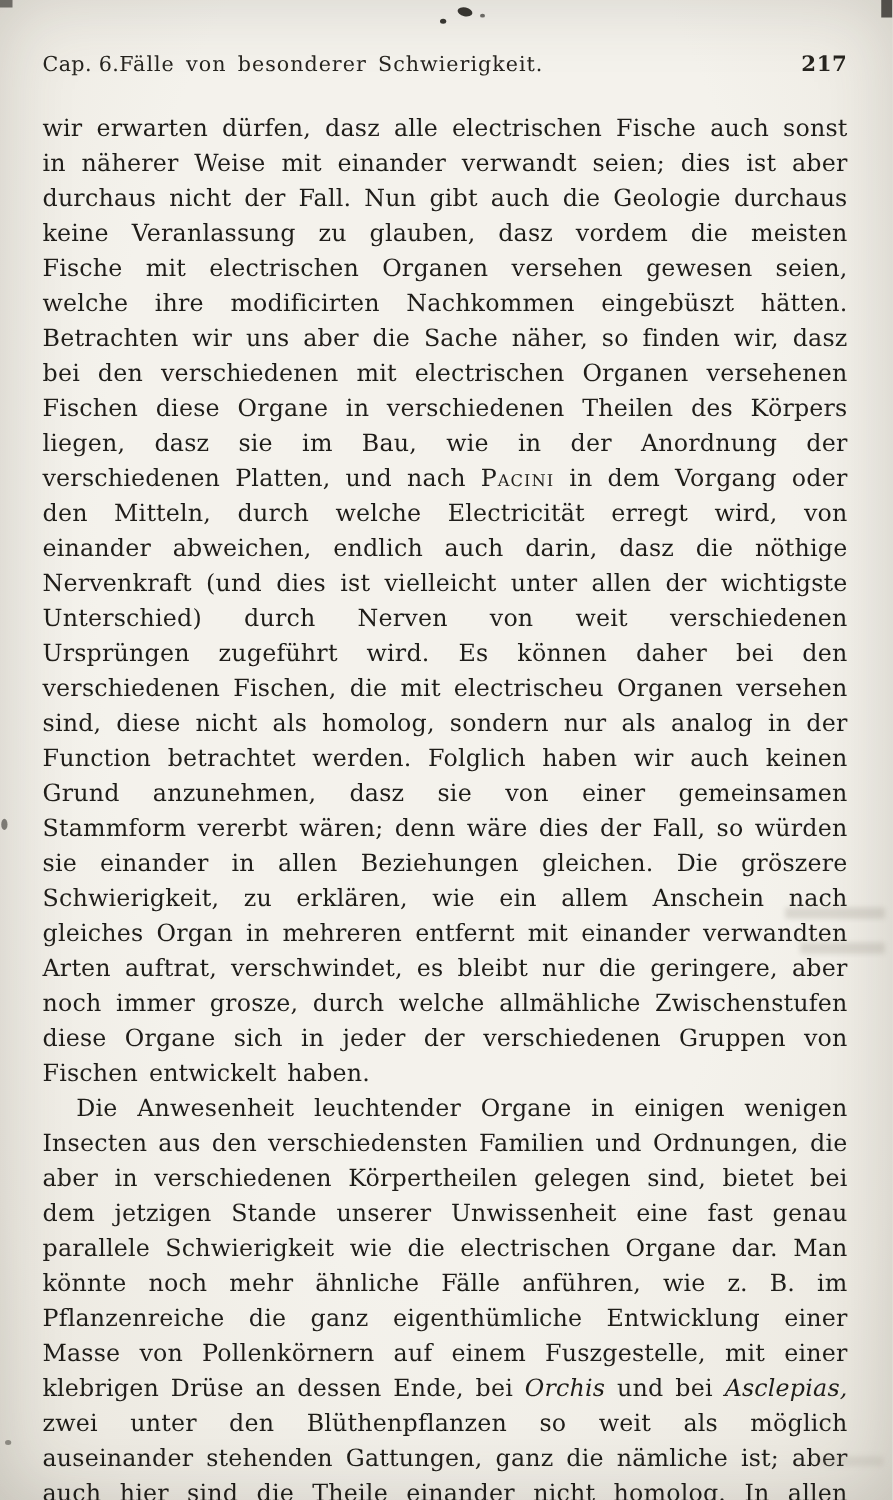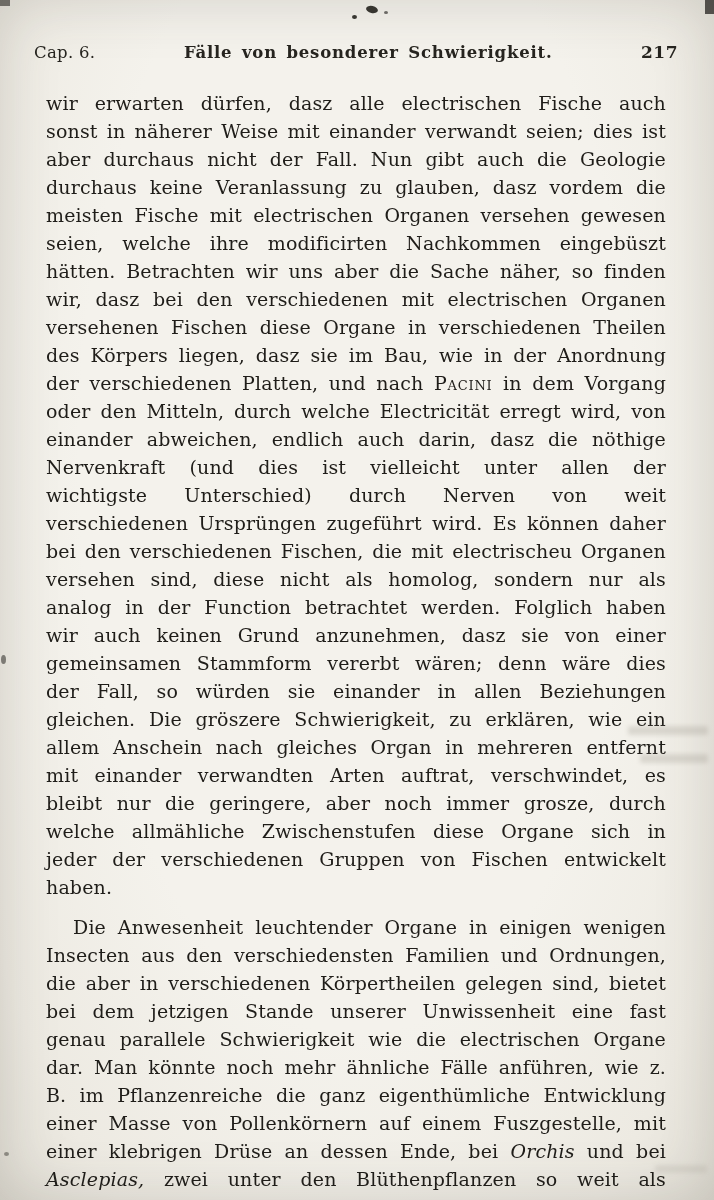--- a/index.html
+++ b/index.html
@@ -31,42 +31,41 @@
     font-size: 16.5px;
     margin-bottom: 27px;
     color: #26241f;
   }
   .chapter {
     flex: 0 0 auto;
     letter-spacing: 0.3px;
   }
   .running-title {
     flex: 1 1 auto;
-    text-align: center;
+    text-align: left;
     letter-spacing: 0.8px;
     word-spacing: 3px;
-    font-weight: bold;
   }
   .page-number {
     flex: 0 0 auto;
     font-size: 17px;
     font-weight: bold;
     letter-spacing: 0.5px;
   }
 
   
   .body-text {
     font-size: 19px;
     line-height: 28px;
     text-align: justify;
     letter-spacing: 0.15px;
     word-spacing: 2.5px;
     color: #1f1d19;
   }
-  .para { margin: 12px; }
+  .para { margin: 0; }
   .para.indent { text-indent: 27px; margin-top: 0; }
   .smallcaps {
     font-variant: small-caps;
     letter-spacing: 0.8px;
   }
   .species { font-style: italic; }
 
   
   .speck {
     position: absolute;

